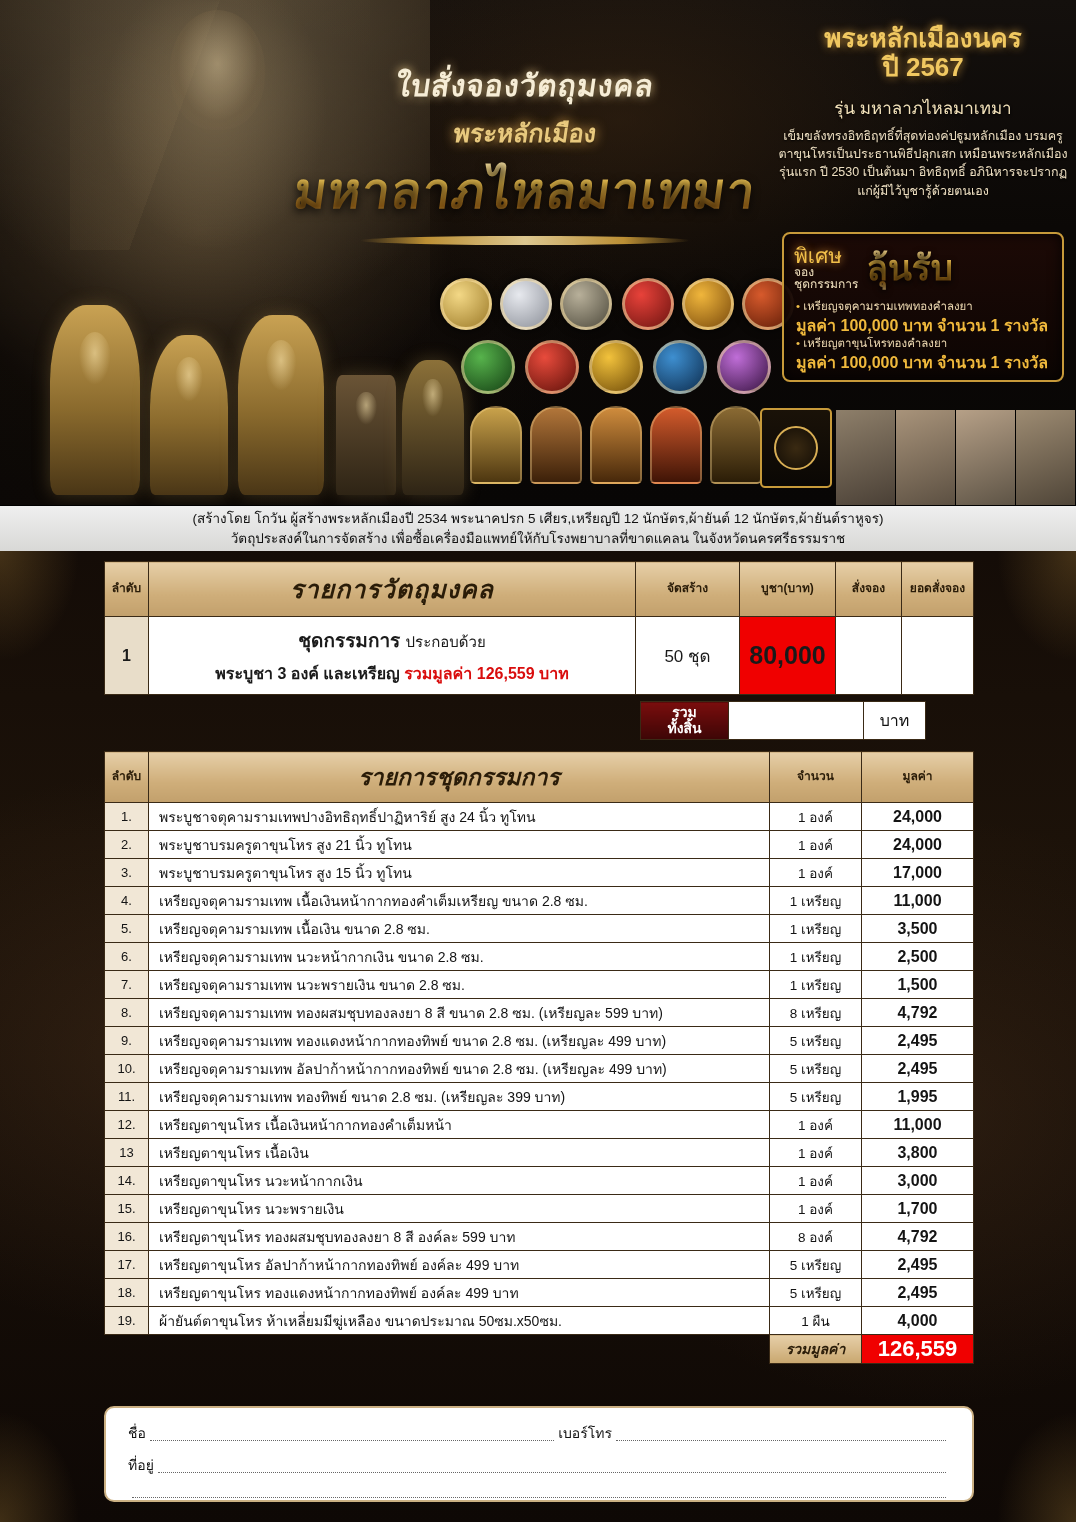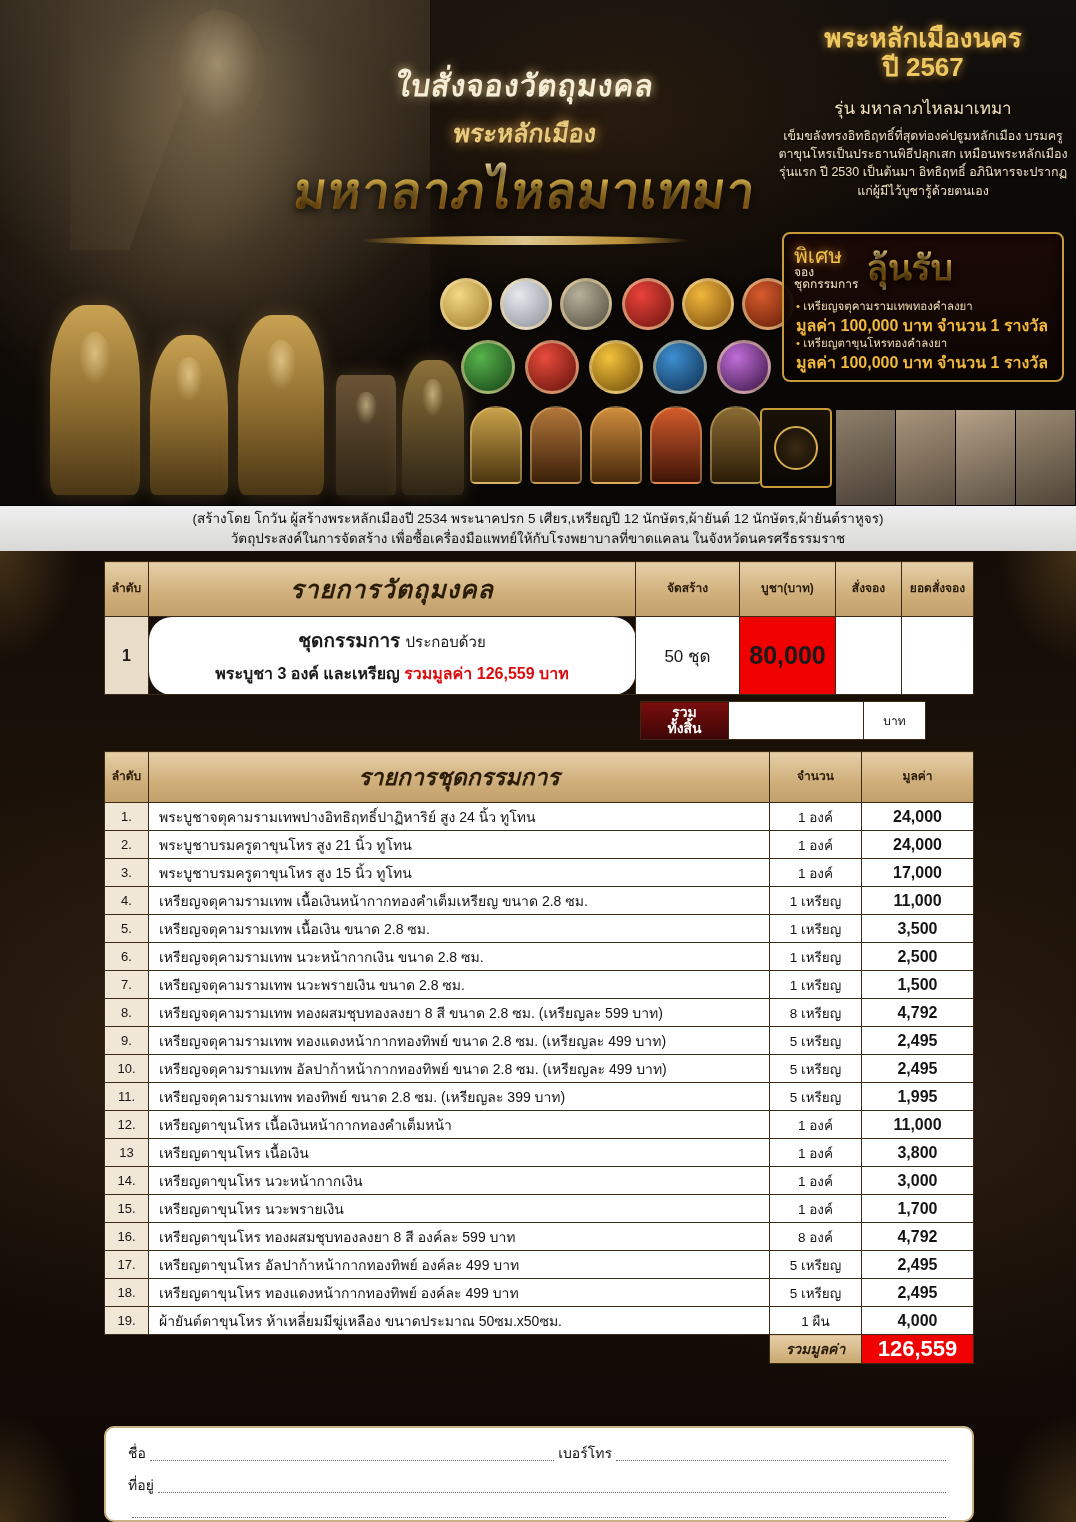--- a/index.html
+++ b/index.html
@@ -195,21 +195,21 @@
   .th-gold {
     background:linear-gradient(180deg,#e4cba2 0%, #cdab76 55%, #b9norm 100%);
     background:linear-gradient(180deg,#e6cfa8 0%, #cfae7a 60%, #c2a06c 100%);
     color:#2a1c08; font-weight:bold; text-align:center; padding:7px 4px;
     font-style:italic;
   }
   .th-gold.small { font-size:12px; font-style:normal; line-height:1.15; }
   .th-title { font-size:25px; font-style:italic; letter-spacing:1px; }
   .row-item td { background:#ffffff; color:#1a1a1a; }
   .cell-no { width:44px; text-align:center; background:#e8ddc9 !important; font-size:16px; font-weight:bold; }
-  .cell-desc { padding:8px 10px; text-align:center;border-radius:23px; }
+  .cell-desc { padding:8px 10px; text-align:center; }
   .cell-desc .l1 { font-size:19px; font-weight:bold; }
   .cell-desc .l1 .sub { font-size:15px; font-weight:normal; }
   .cell-desc .l2 { font-size:16px; font-weight:bold; margin-top:6px; }
   .cell-desc .l2 .red { color:#d90d0d; }
   .cell-made { width:104px; text-align:center; font-size:17px; }
   .cell-price { width:96px; text-align:center; background:#f00000 !important; color:#fff;
                 font-size:25px; font-weight:bold; }
   .cell-blank { width:66px; }
   .cell-blank2 { width:72px; }
 
@@ -217,21 +217,21 @@
   .tbl-total {
     position:absolute; left:640px; top:150px; width:286px; font-size:13px;
   }
   .tbl-total td { border:1px solid #3a2a16; height:38px; }
   .tt-label {
     width:88px; text-align:center; color:#fff; font-weight:bold; font-size:14px;
     background:linear-gradient(180deg,#7a0d0d,#3d0606);
     line-height:1.1;
   }
   .tt-input { background:#fff; }
-  .tt-unit { width:62px; background:#fff; color:#111; text-align:center; font-size:12px; }
+  .tt-unit { width:62px; background:#fff; color:#111; text-align:center; font-size:16px; }
 
   
   .tbl-list {
     position:absolute; left:104px; top:200px; width:870px; font-size:13.5px;
   }
   .tbl-list td, .tbl-list th { border:1px solid #3a2a16; }
   .lh-title { font-size:23px; font-style:italic; }
   .tbl-list tbody td { background:#fff; color:#141414; height:28px; }
   .c-no { width:44px; text-align:center; background:#f1e7d6 !important; font-size:13px; }
   .c-name { padding-left:10px; font-size:14px; }
@@ -242,21 +242,20 @@
     text-align:center; font-weight:bold; font-style:italic; font-size:14px;
   }
   .sum-val { background:#f00000 !important; color:#fff !important; font-size:22px; font-weight:bold; text-align:center; }
 
   
   .cust-box {
     position:absolute; left:104px; top:855px; width:870px; height:96px;
     background:#fff; border:2px solid #cbb083; border-radius:10px;
     color:#111;
     padding:14px 22px;
-    margin-top:20px;
   }
   .cust-line { font-size:14px; margin-bottom:10px; display:flex; align-items:flex-end; }
   .cust-label { white-space:nowrap; }
   .dots { flex:1; border-bottom:1.5px dotted #666; margin:0 4px 3px 4px; height:12px; }
 </style>
 </head>
 <body>
 
 <div class="hero">
   <div class="hero-deity">

